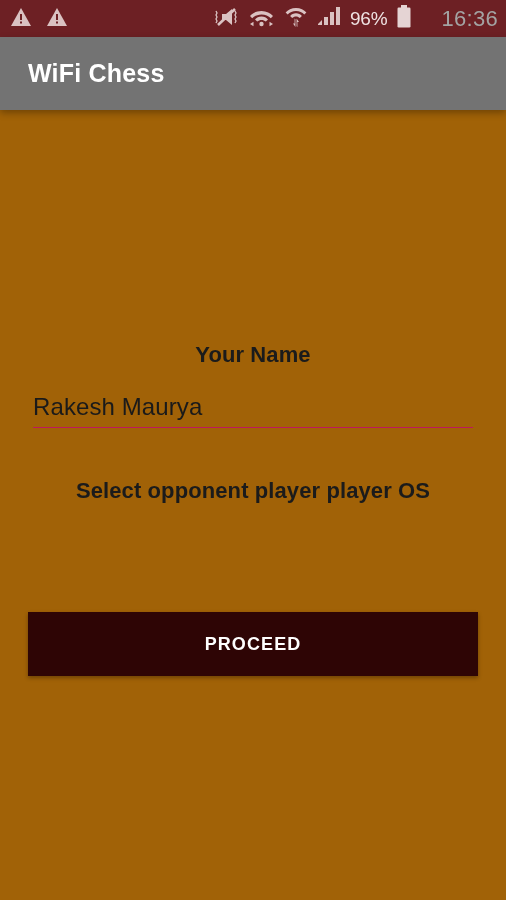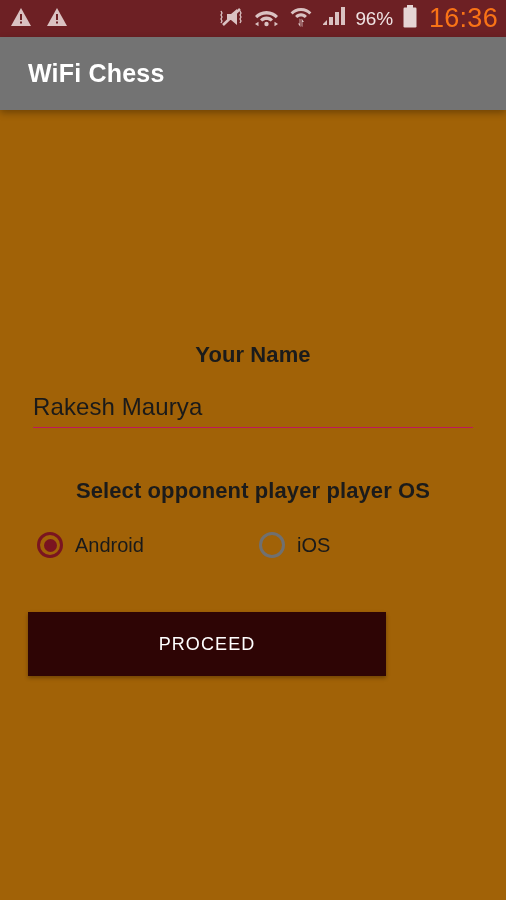--- a/index.html
+++ b/index.html
@@ -42,25 +42,25 @@
     display: block;
     opacity: 0.93;
   }
   .battery-pct {
     color: #efe2e2;
     font-size: 19px;
     letter-spacing: -0.2px;
     line-height: 1;
   }
   .clock {
-    color: #f97316;
-    font-size: 27px;
+    color: #a3a3a3;
+    font-size: 22px;
     line-height: 1;
     letter-spacing: 0.3px;
-    margin-left: 2px;
+    margin-left: 20px;
   }
 
   
   .app-bar {
     position: absolute;
     top: 37px; left: 0;
     width: 506px;
     height: 73px;
     background: #737373;
     display: flex;
@@ -168,28 +168,28 @@
     font-size: 20px;
     color: #1a1a1a;
     margin-left: 12px;
     white-space: nowrap;
   }
 
   .proceed-button {
     position: absolute;
     top: 502px;
     left: 28px;
-    width: 358px;
+    width: 450px;
     height: 64px;
     background: #2e0505;
     border: none;
     color: #ffffff;
     font-family: "Liberation Sans", sans-serif;
     font-size: 18px;
-    font-weight: normal;
+    font-weight: bold;
     letter-spacing: 1.1px;
     cursor: pointer;
     box-shadow: 0 2px 4px rgba(0,0,0,0.32);
   }
 </style>
 </head>
 <body>
 
 <div class="status-bar">
   <div class="status-left">
@@ -261,29 +261,16 @@
 <div class="content">
 
   <div class="section-heading name-heading">Your Name</div>
 
   <div class="name-field">
     <input class="name-input" type="text" value="Rakesh Maurya" style="">
   </div>
 
   <div class="section-heading os-heading">Select opponent player player OS</div>
 
-  <div class="radio-row">
-    <label class="radio-option first">
-      <span class="radio-mark checked">
-        <span class="radio-dot"></span>
-      </span>
-      <span class="radio-label">Android</span>
-    </label>
-
-    <label class="radio-option">
-      <span class="radio-mark unchecked"></span>
-      <span class="radio-label">iOS</span>
-    </label>
-  </div>
 
   <button class="proceed-button">PROCEED</button>
 
 </div>
 
 </body></html>

